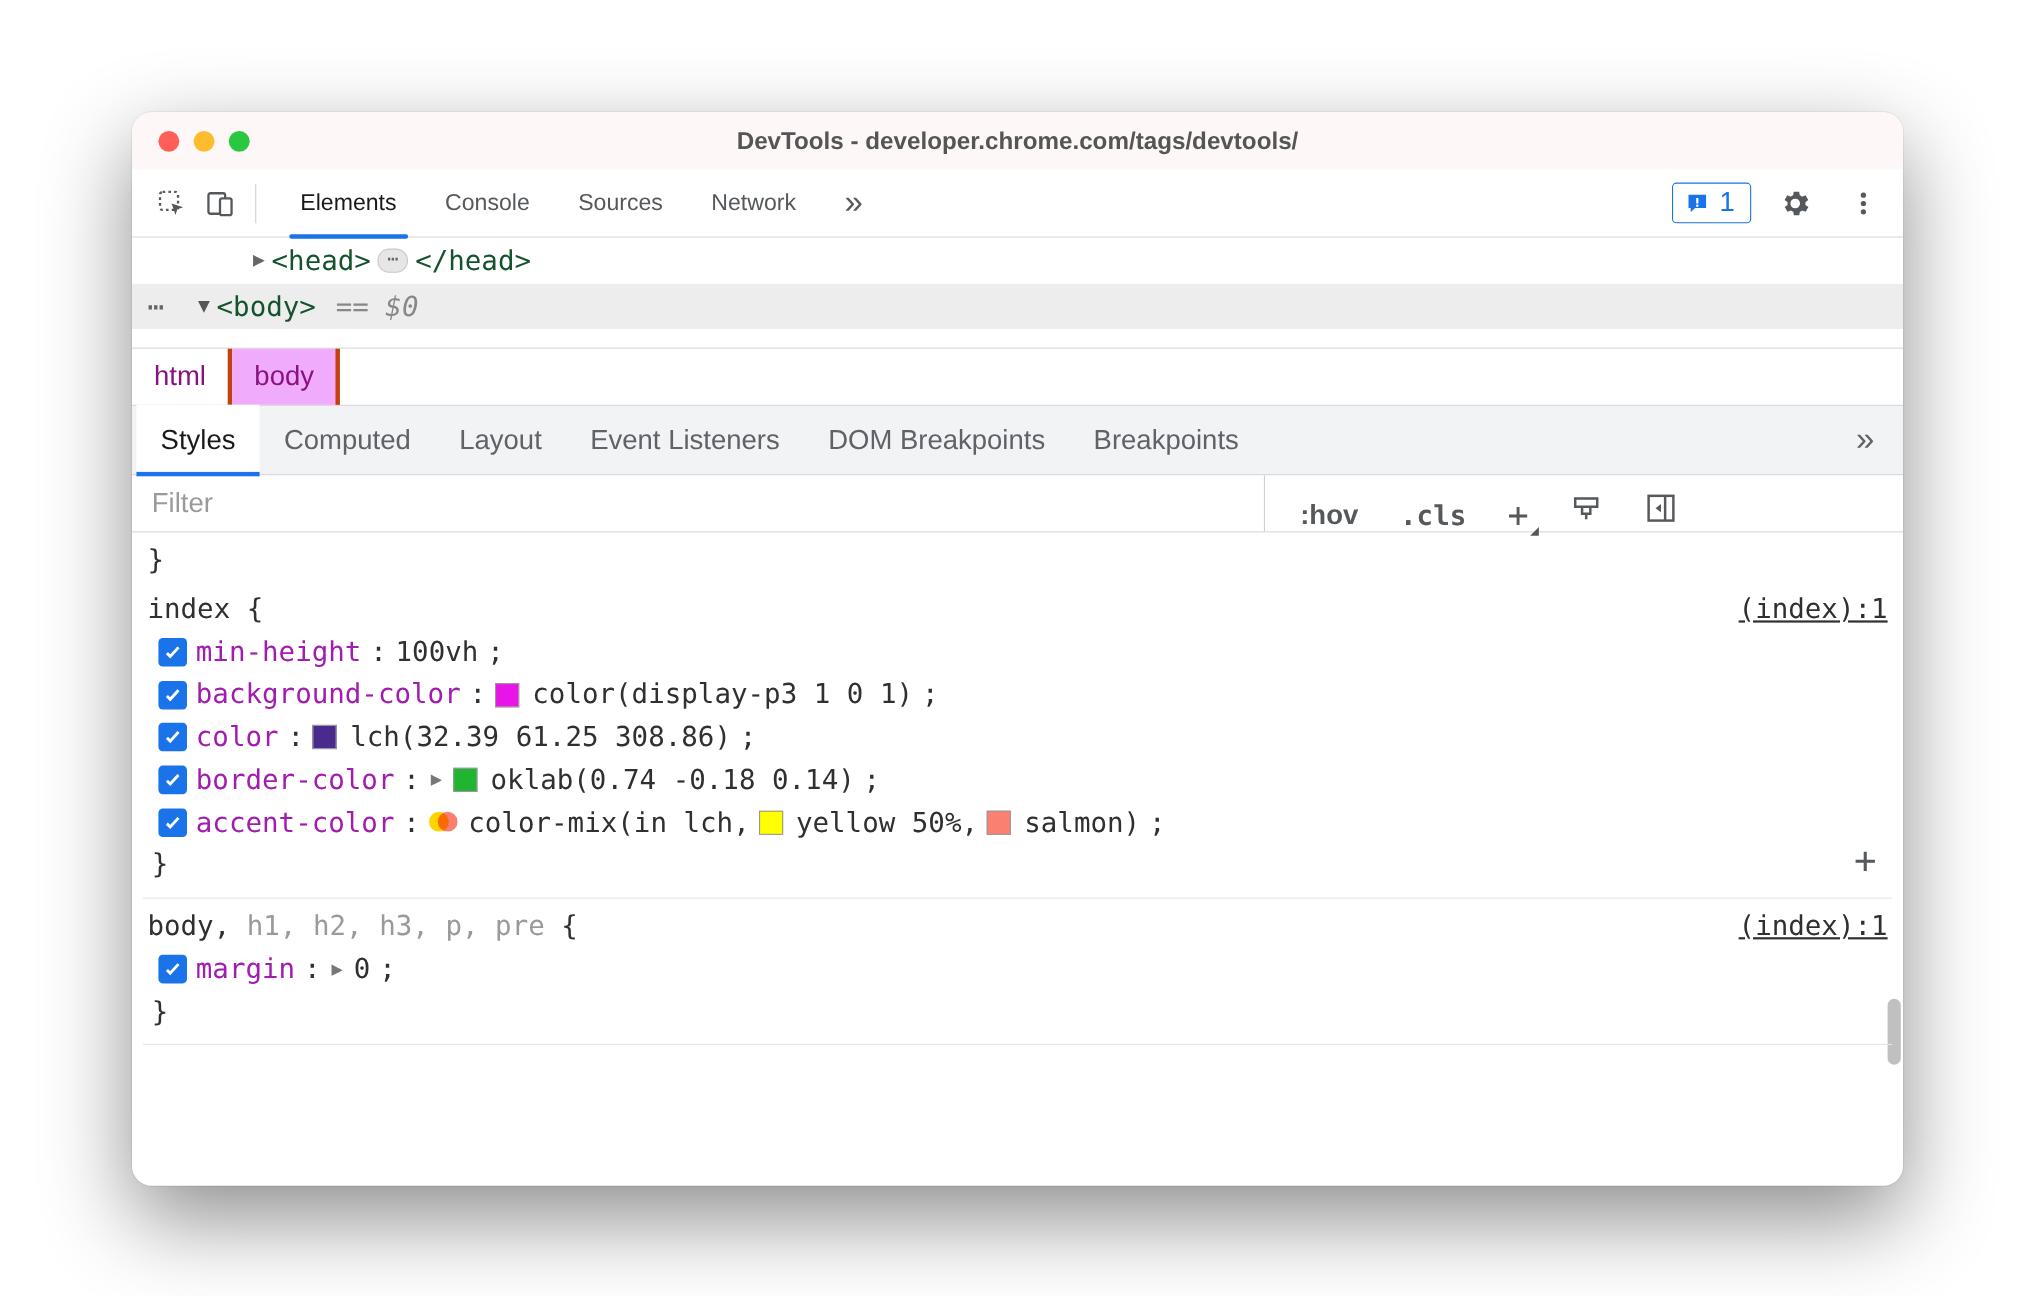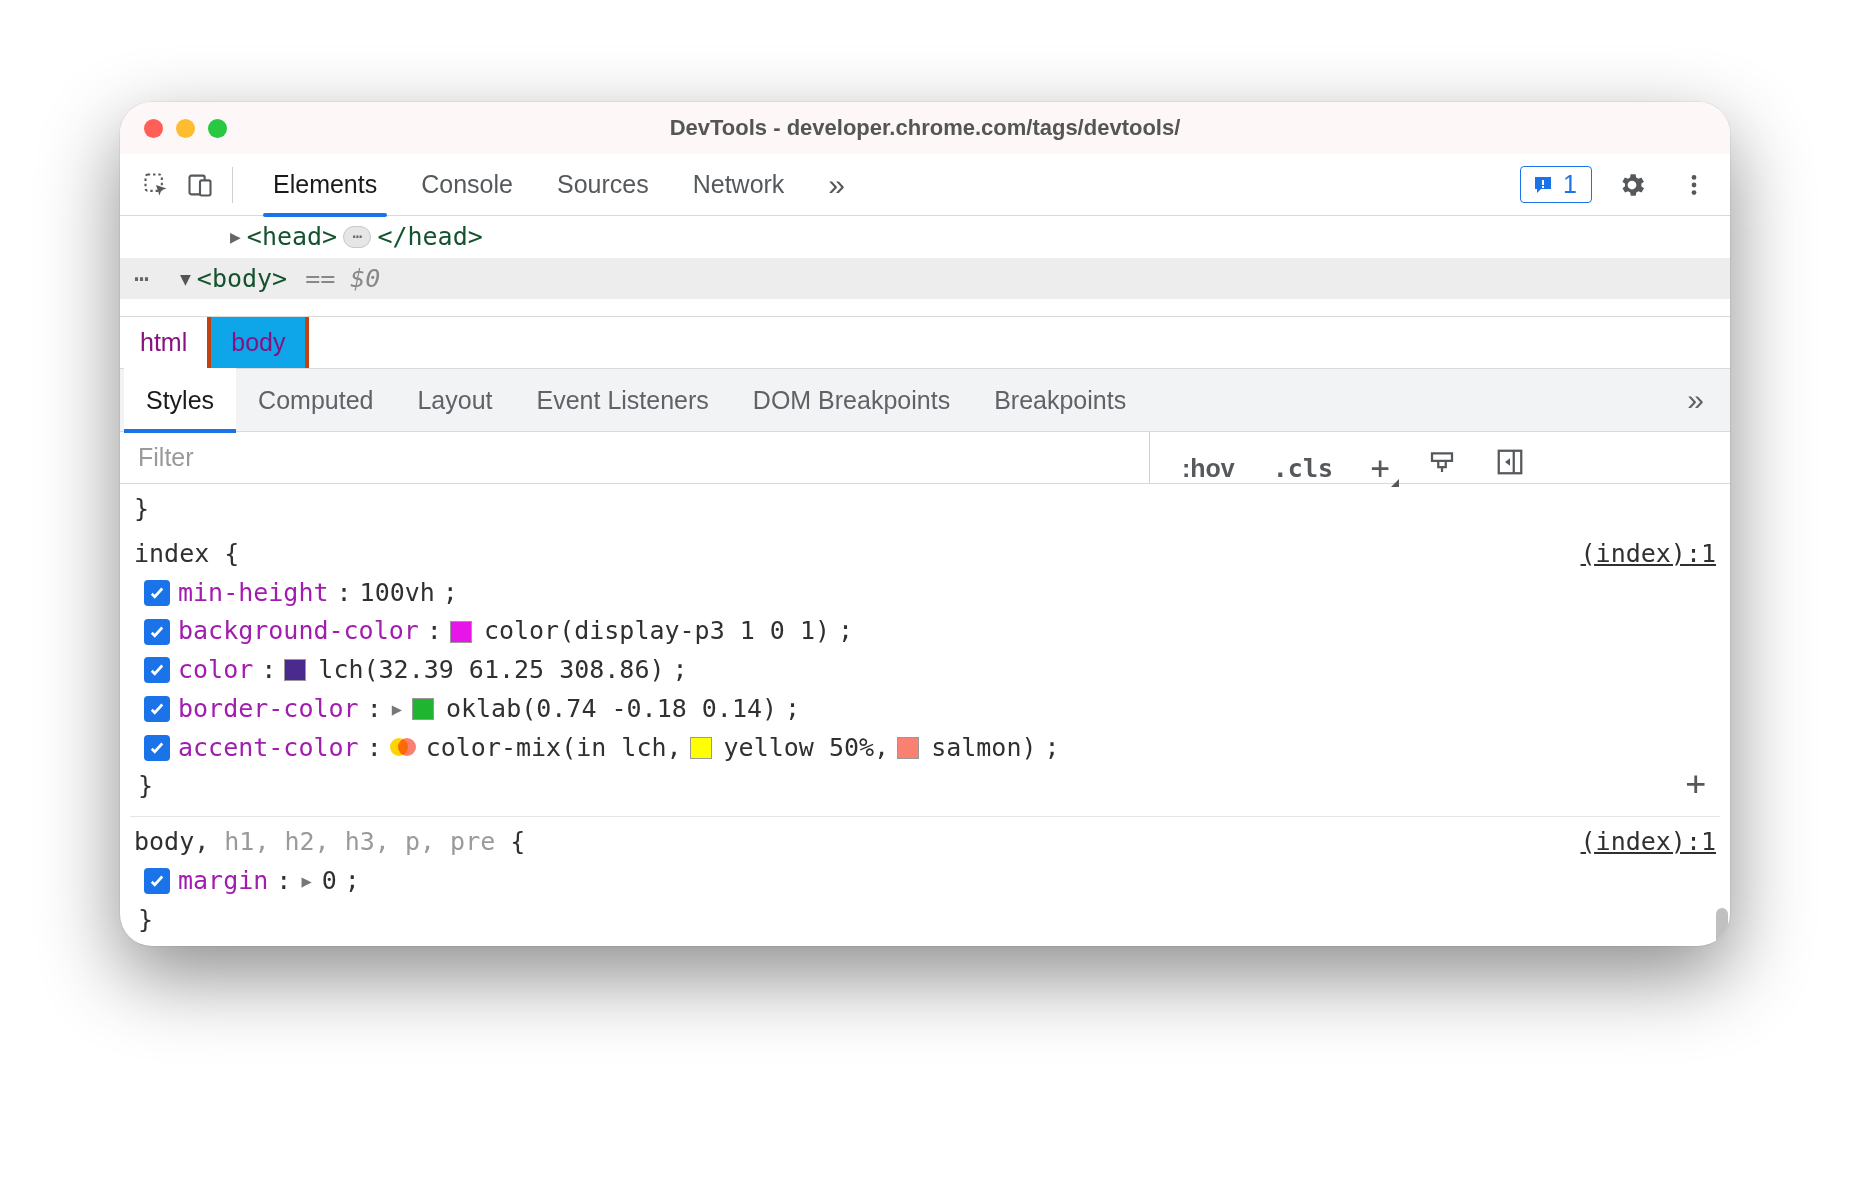--- a/index.html
+++ b/index.html
@@ -1,48 +1,48 @@
 <!DOCTYPE html>
 <html><head>
 <meta charset="utf-8">
 <style>
   * { box-sizing: border-box; margin: 0; padding: 0; }
   html, body { width: 1850px; height: 1178px; font-family: -apple-system, BlinkMacSystemFont, "Segoe UI", Arial, sans-serif; background: #fff; }
-  .frame { position: absolute; left: 120px; top: 102px; width: 1610px; height: 844px; border-radius: 32px; background: #fff; box-shadow: 0 30px 80px rgba(0,0,0,0.45), 0 0 0 1px rgba(0,0,0,0.05); overflow: hidden; }
+  .frame { position: absolute; left: 120px; top: 102px; width: 1610px; height: 976px; border-radius: 18px; background: #fff; box-shadow: 0 30px 80px rgba(0,0,0,0.45), 0 0 0 1px rgba(0,0,0,0.05); overflow: hidden; }
   
   .titlebar { height: 52px; background: #fdf7f8; display: flex; align-items: center; position: relative; }
   .traffic { display: flex; gap: 13px; margin-left: 24px; }
   .traffic span { width: 19px; height: 19px; border-radius: 50%; }
   .tl-close { background: #ff5f57; }
   .tl-min { background: #febc2e; }
   .tl-max { background: #28c840; }
   .title { position: absolute; left: 0; right: 0; text-align: center; font-size: 22px; font-weight: 600; color: #555; pointer-events: none; }
   
   .toolbar { height: 62px; display: flex; align-items: center; border-bottom: 1px solid #d9d9d9; padding: 0 14px; position: relative; }
   .toolbar .iconbtn { width: 44px; height: 44px; display: flex; align-items: center; justify-content: center; color: #56595c; }
   .toolbar .sep { width: 1px; height: 36px; background: #d0d0d0; margin: 0 10px; }
   .maintabs { display: flex; align-items: center; gap: 0; margin-left: 8px; }
-  .maintabs .tab { padding: 0 22px; font-size: 25px; color: #56595c; height: 62px; display: flex; align-items: center; position: relative; cursor: default; }
+  .maintabs .tab { padding: 0 22px; font-size: 21px; color: #56595c; height: 62px; display: flex; align-items: center; position: relative; cursor: default; }
   .maintabs .tab.active { color: #1a1a1a; }
   .maintabs .tab.active::after { content: ""; position: absolute; left: 12px; right: 12px; bottom: -1px; height: 4px; background: #1a73e8; border-radius: 2px; }
   .right-tools { margin-left: auto; display: flex; align-items: center; gap: 18px; }
   .issue-badge { display: flex; align-items: center; gap: 8px; border: 1.5px solid #1a73e8; border-radius: 4px; padding: 3px 14px 3px 10px; color: #1a73e8; font-size: 25px; }
   
   .domtree { font-family: ui-monospace, Menlo, Consolas, monospace; font-size: 25px; position: relative; }
   .domline { padding: 2px 0 2px 110px; display: flex; align-items: center; gap: 6px; line-height: 1.5; color: #5f6368;}
   .domline.selected { background: #ededed; padding-left: 60px; }
   .tag { color: #14532d; }
   .eq0 { color: #888; font-style: italic; }
   .ellipsis-pill { background: #e6e6e6; border: 1px solid #c8c8c8; border-radius: 12px; color: #666; padding: 0 8px; font-size: 17px; height: 22px; display: inline-flex; align-items: center; }
   .tree-left-dots { position:absolute; left:14px; top:48px; color:#666; font-family: ui-monospace, Menlo, Consolas, monospace; font-size:25px; letter-spacing:2px; }
   .tri { font-size:18px; color:#666; }
   
   .crumb { display:flex; border-top:1px solid #d9d9d9; height:52px; align-items:stretch; font-size:25px; }
   .crumb .c { padding:0 20px; display:flex; align-items:center; color:#881280; border-right:4px solid #c2410c; cursor:default; }
-  .crumb .c.active { background:#0ea5e9; }
+  .crumb .c.active { background:#f0abfc; }
   
   .subtabs { display:flex; align-items:center; gap:0; height:64px; border-top:1px solid #d9d9d9; border-bottom:1px solid #d9d9d9; background:#f1f3f4; padding:0 4px; }
   .subtabs .stab { padding:0 22px; font-size:25px; color:#5f6368; height:64px; display:flex; align-items:center; position:relative; cursor:default; }
   .subtabs .stab.active { color:#1a1a1a; background:#fff; }
   .subtabs .stab.active::after { content:""; position:absolute; left:0; right:0; bottom:-1px; height:4px; background:#1a73e8; }
   
   .filterrow { display:flex; align-items:flex-end; height:52px; border-bottom:1px solid #d9d9d9; padding:0 18px 0 10px; gap:26px; position:relative;}
   .filter-input { flex:0 0 auto; width:1020px; height:100%; border:none; font-size:25px; color:#888; padding-left:8px; background:transparent; outline:none; border-right:1px solid #d0d0d0;}
   .filter-input::placeholder { color:#9a9a9a; }
   .fbtn { font-size:25px; color:#56595c; font-family: ui-monospace, Menlo, Consolas, monospace; padding:0 6px; cursor:default; }

